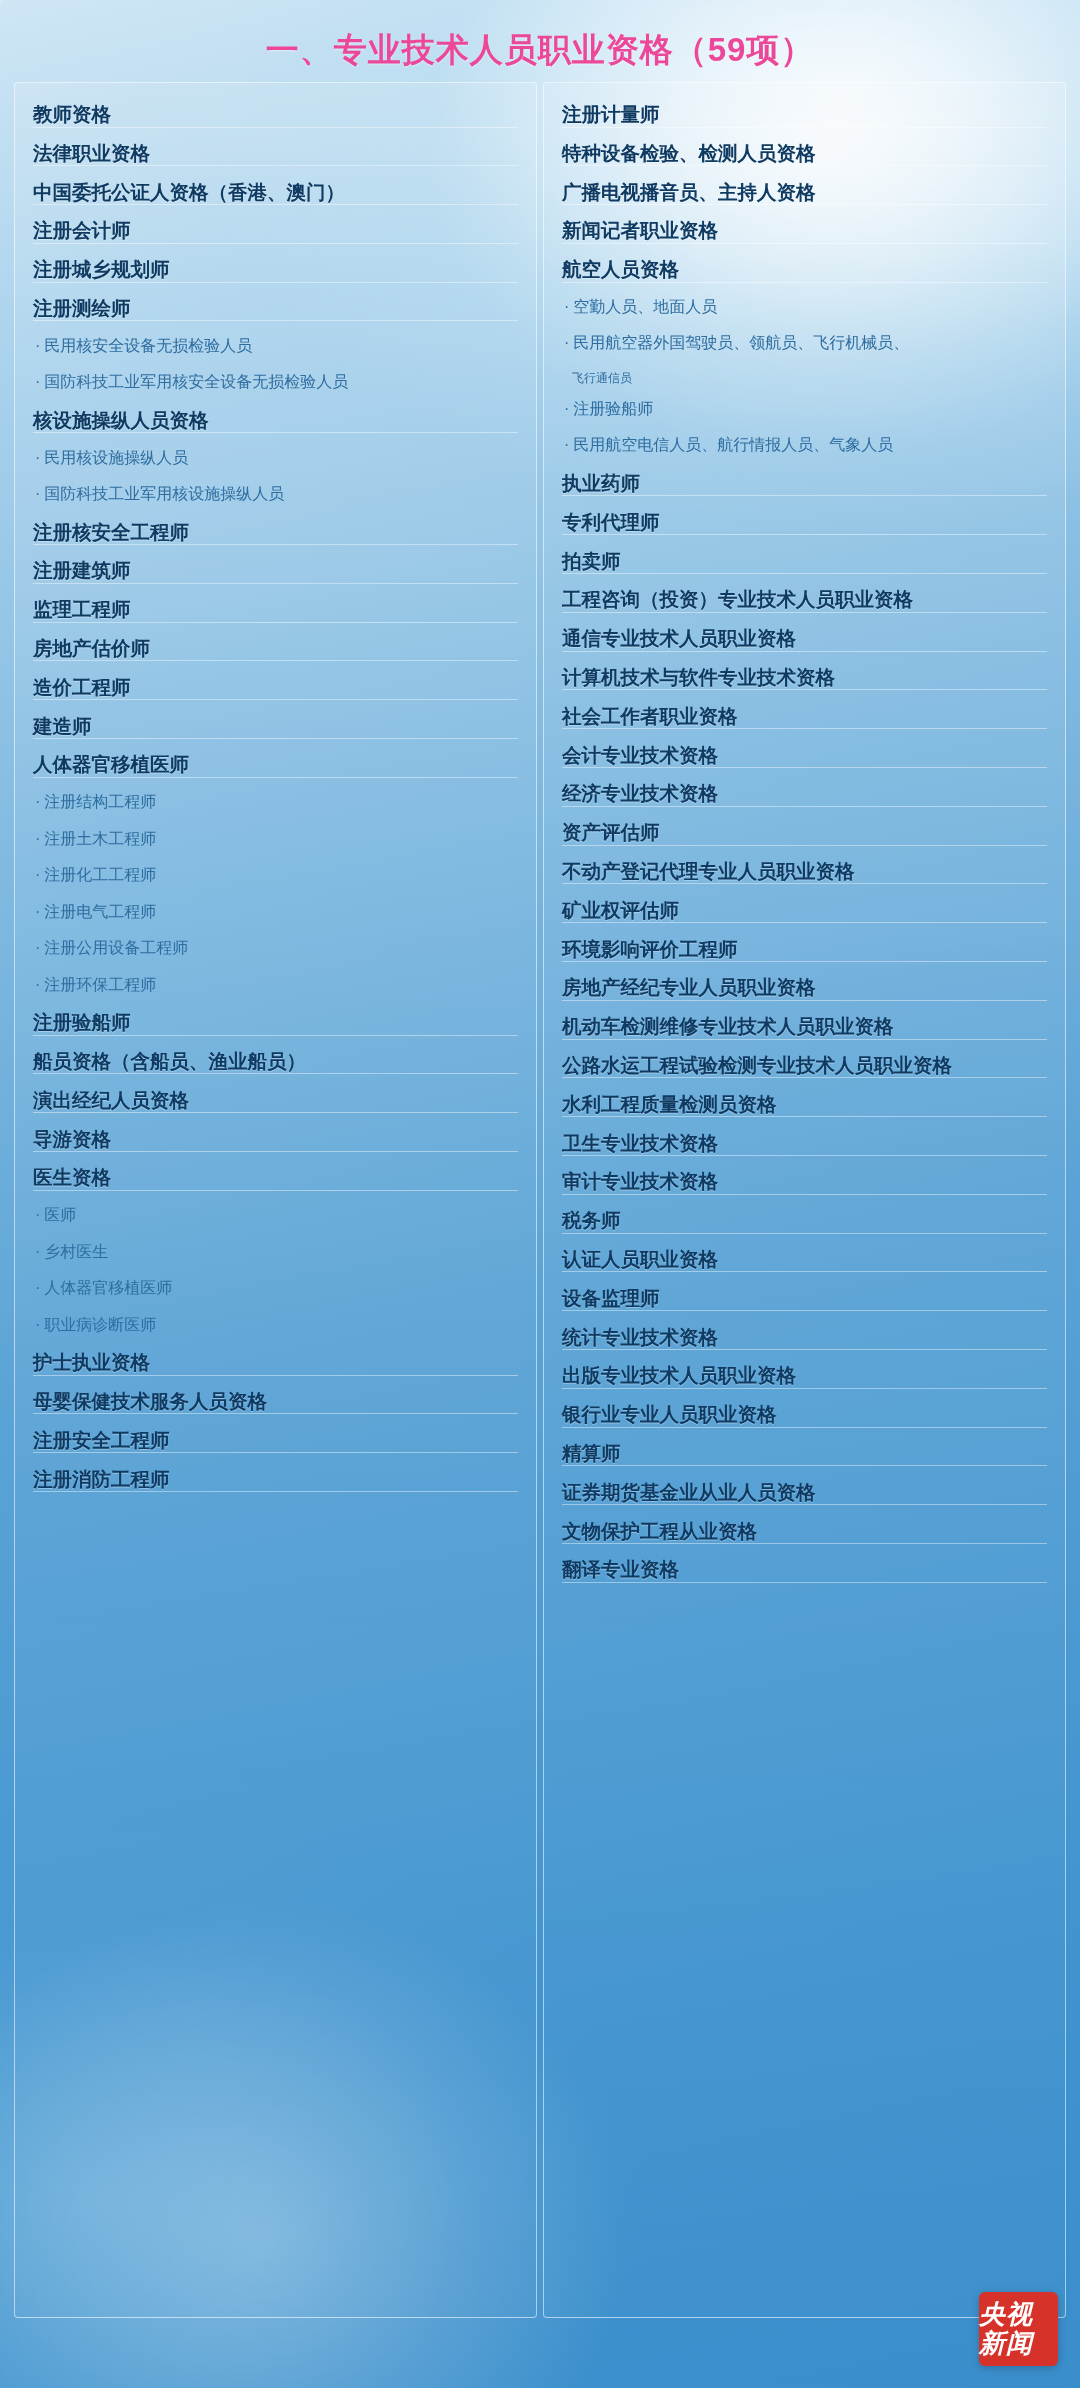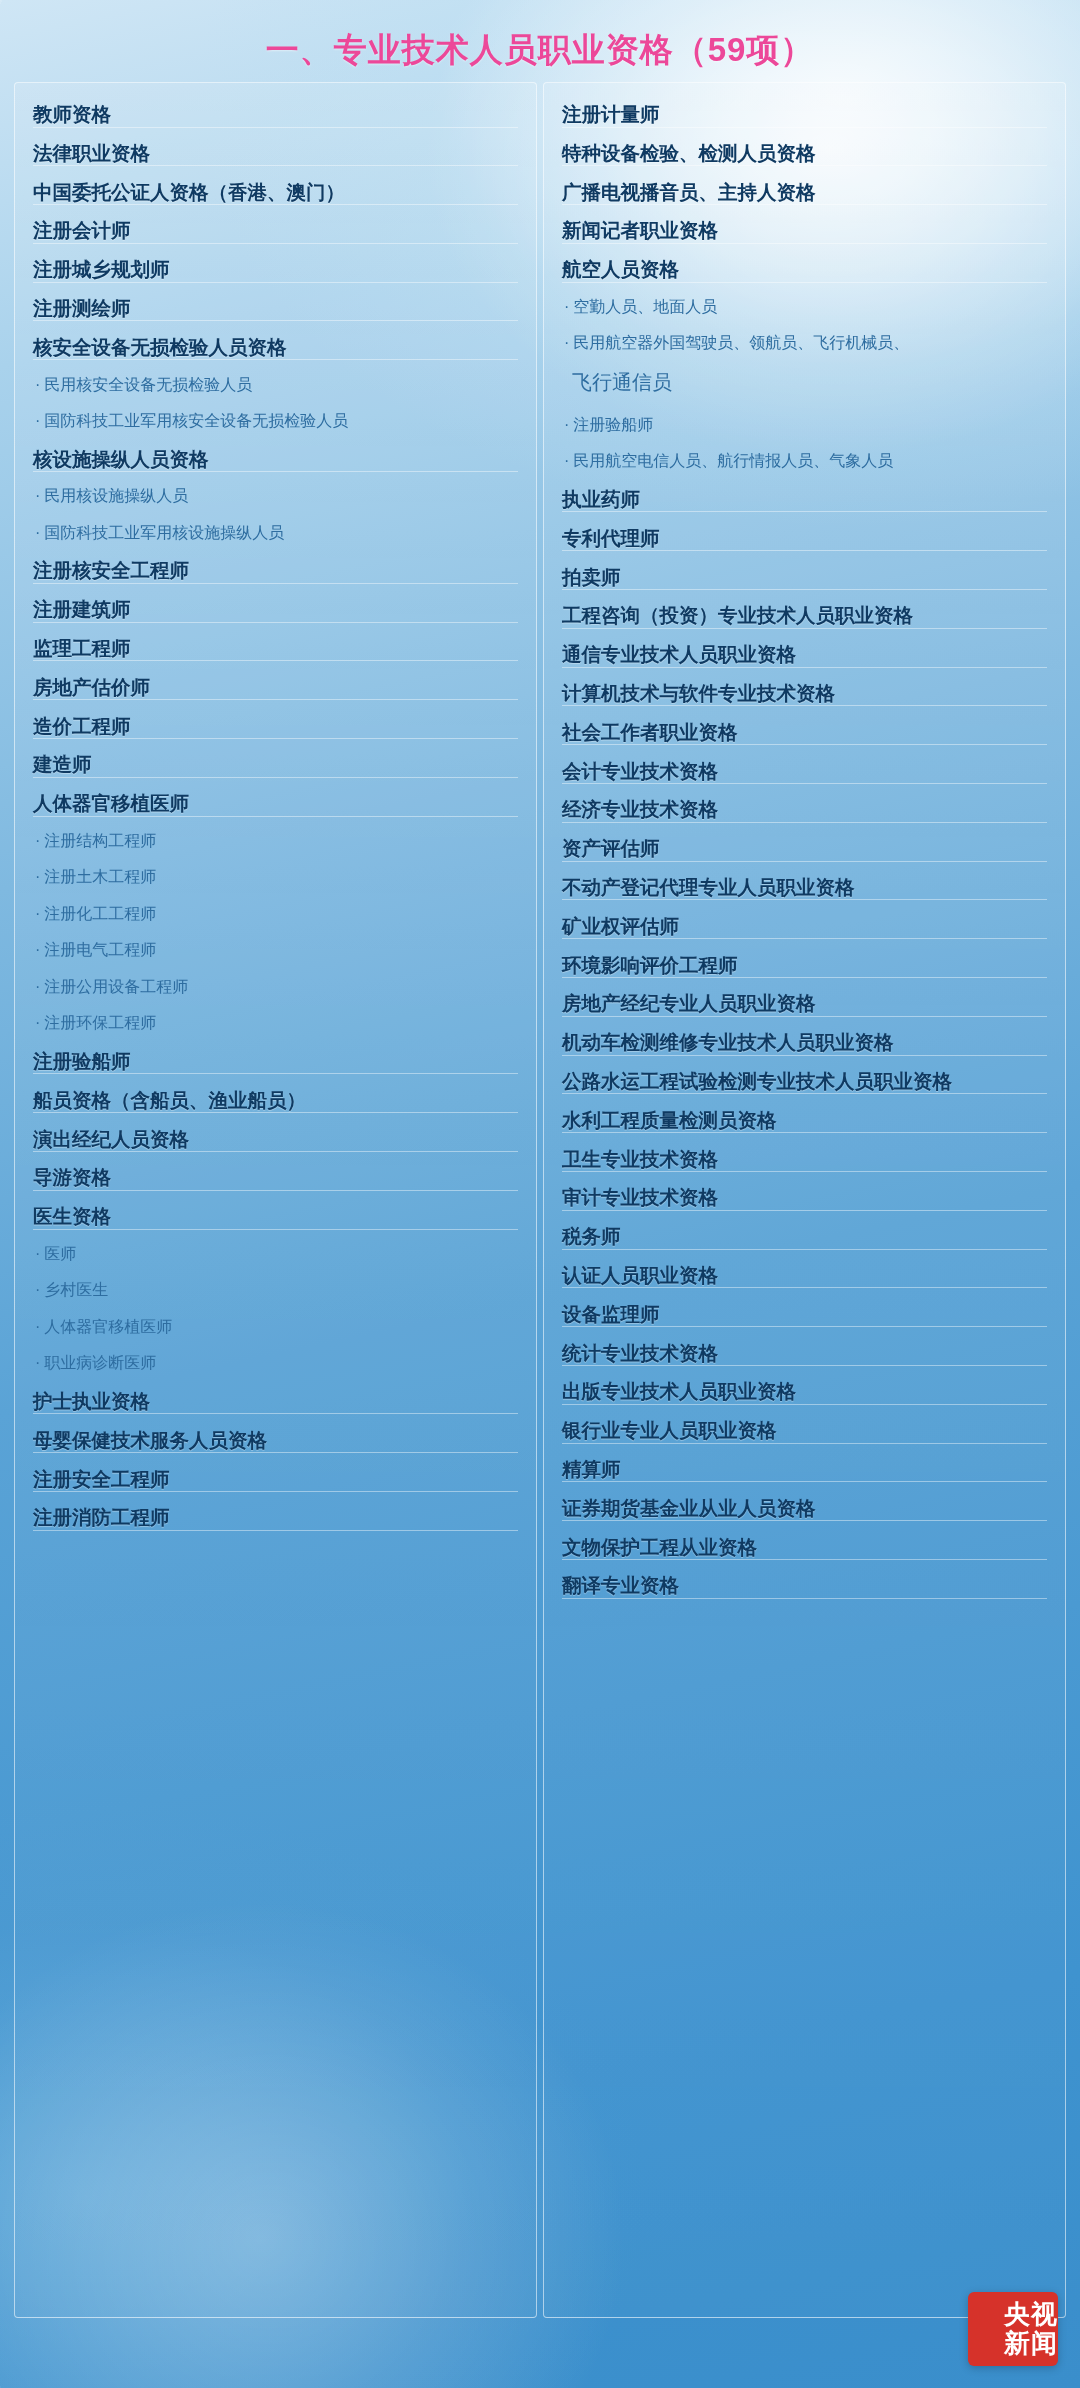--- a/index.html
+++ b/index.html
@@ -84,67 +84,67 @@
     border-bottom: none;
     margin-bottom: 18.5px;
     padding-left: 2px;
     text-shadow: none;
   }
   .item.sub::before {
     content: "·";
     margin-right: 4px;
   }
   .item.cont {
-    font-size: 20px;
+    font-size: 12px;
     font-weight: normal;
     color: #2e6da0;
     border-bottom: none;
-    margin-bottom: 23px;
+    margin-bottom: 15px;
     padding-left: 10px;
     text-shadow: none;
   }
 
   .logo {
     position: absolute;
     right: 22px;
     bottom: 22px;
-    width: 90px;
+    width: 79px;
     height: 74px;
     background: #d6322a;
     border-radius: 6px;
     display: flex;
     flex-direction: column;
-    align-items: flex-end;
+    align-items: flex-start;
     justify-content: center;
     color: #fff;
     font-weight: bold;
     font-size: 26px;
     line-height: 1.12;
     letter-spacing: 1px;
     box-shadow: 0 2px 8px rgba(0,0,0,0.22);
+    font-style: italic;
   }
 </style>
 </head>
 <body>
 
 <div class="bg-streaks"></div>
 <div class="bg-glow-top"></div>
 <div class="bg-glow-bottom"></div>
 
 <div class="title">一、专业技术人员职业资格（59项）</div>
 
 <div class="columns">
   <div class="col left" id="col-left">
       <div class="item">教师资格</div>
       <div class="item">法律职业资格</div>
       <div class="item">中国委托公证人资格（香港、澳门）</div>
       <div class="item">注册会计师</div>
       <div class="item">注册城乡规划师</div>
       <div class="item">注册测绘师</div>
-      <div class="item">核安全设备无损检验人员资格</div>
       <div class="item sub">民用核安全设备无损检验人员</div>
       <div class="item sub">国防科技工业军用核安全设备无损检验人员</div>
       <div class="item">核设施操纵人员资格</div>
       <div class="item sub">民用核设施操纵人员</div>
       <div class="item sub">国防科技工业军用核设施操纵人员</div>
       <div class="item">注册核安全工程师</div>
       <div class="item">注册建筑师</div>
       <div class="item">监理工程师</div>
       <div class="item">房地产估价师</div>
       <div class="item">造价工程师</div>

